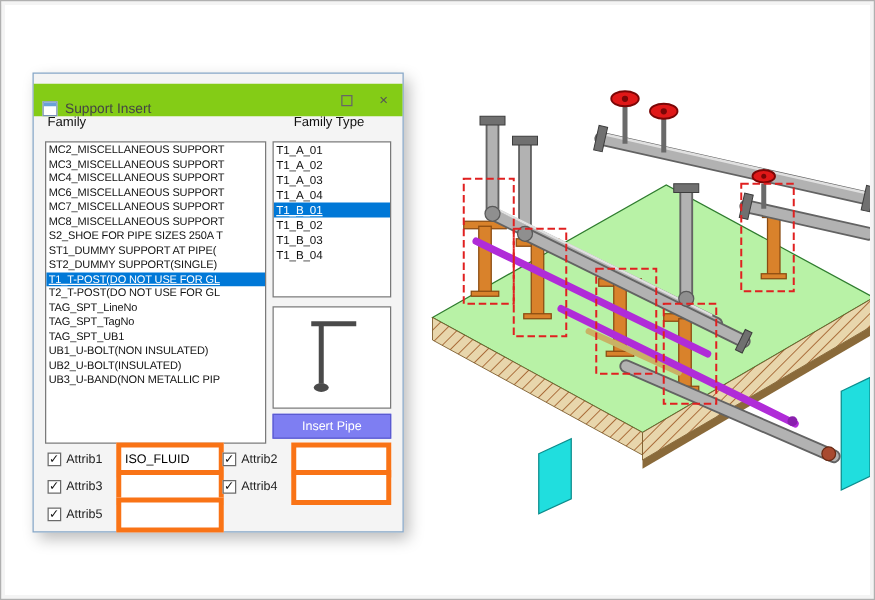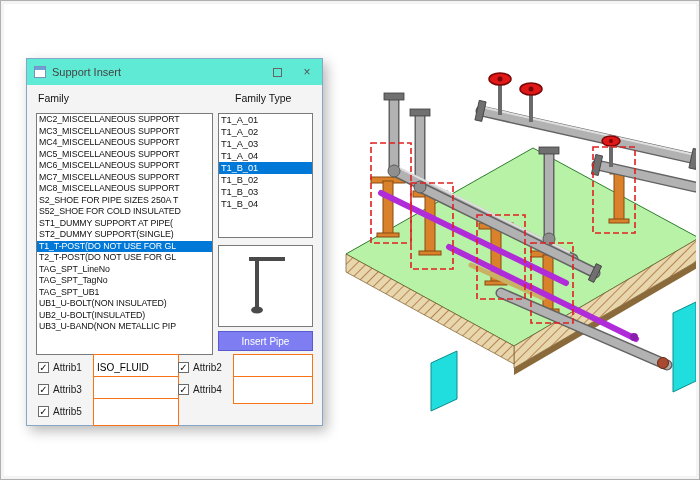--- a/index.html
+++ b/index.html
@@ -3,48 +3,48 @@
 <meta charset="utf-8">
 <style>
   *{margin:0;padding:0;box-sizing:border-box;}
   body{background:#e8e8e8;font-family:"Liberation Sans",sans-serif;}
   .frame{position:relative;width:700px;height:480px;margin:0 auto;background:#ffffff;
          border:1px solid #b0b0b0;box-shadow:inset 0 0 0 3px #f4f4f4;overflow:hidden;}
 
   
   .dialog{position:absolute;left:25px;top:57px;width:297px;height:368px;background:#f4f4f4;
           border:1px solid #86a7c8;box-shadow:4px 5px 12px rgba(0,0,0,.28);}
-  .titlebar{position:absolute;left:0;top:0;width:100%;height:26px;background:#5eead4;
-            display:flex;align-items:center;padding-left:7px;}
+  .titlebar{position:absolute;left:0;top:8px;width:100%;height:26px;background:#84cc16;
+            display:flex;align-items:flex-end;padding-left:7px;}
   .app-ico{width:12px;height:12px;border:1px solid #7a90b8;background:#fff;display:inline-block;}
   .app-ico::before{content:"";display:block;height:3px;background:#6aa1d8;}
   .titletext{font-size:11px;color:#444;margin-left:6px;flex:1;}
   .tb-btn{width:30px;height:26px;display:flex;align-items:center;justify-content:center;
           color:#555;font-size:12px;cursor:default;}
   .maxglyph{width:9px;height:9px;border:1px solid #666;display:inline-block;}
 
   .lbl{position:absolute;font-size:10.5px;color:#111;}
   .listbox{position:absolute;background:#fff;border:1px solid #7a7a7a;overflow:hidden;}
   .family-list{left:9px;top:54px;width:177px;height:242px;}
   .type-list{left:191px;top:54px;width:95px;height:125px;}
   .li{height:11.5px;line-height:11.5px;font-size:8.8px;letter-spacing:-0.1px;color:#111;
       white-space:nowrap;overflow:hidden;padding-left:2px;}
   .type-list .li{height:12px;line-height:12px;font-size:9.3px;}
-  .li.sel{background:var(--selection-blue,#0078d7);color:#fff;}
+  .li.sel{background:var(--selection-blue,#0078d7);color:#fff;text-decoration:underline;}
 
   .preview{position:absolute;left:191px;top:186px;width:95px;height:82px;background:#fff;
            border:1px solid #7a7a7a;display:flex;align-items:center;justify-content:center;}
   .select-pipe{position:absolute;left:191px;top:272px;width:95px;height:20px;
                background:var(--select-pipe-button,#7e7ef2);border:1px solid #5a5ad0;
                color:#fff;font-size:10px;font-family:"Liberation Sans",sans-serif;}
   .row{position:absolute;display:flex;align-items:center;gap:4px;height:17px;}
   .cbx{width:11px;height:11px;border:1px solid #6a6a6a;background:#fff;font-size:10px;
        line-height:10px;text-align:center;color:#111;flex:0 0 11px;}
   .alabel{font-size:10px;color:#222;width:36px;}
-  .ainput{height:28px;border:1px solid #f97316;font-size:10px;padding:0 3px;background:#fff;
+  .ainput{height:28px;border:4px solid #f97316;font-size:10px;padding:0 3px;background:#fff;
           font-family:"Liberation Sans",sans-serif;}
   .w86{width:86px;} .w80{width:80px;}
 
   
   .scene{position:absolute;left:330px;top:50px;width:365px;height:390px;}
   .selbox{fill:none;stroke:var(--highlight-dashed-red,#e02020);stroke-width:1.6;stroke-dasharray:6 3;}
   .pipe-d{stroke:#636363;stroke-width:11;stroke-linecap:round;fill:none;}
   .pipe-l{stroke:#b2b2b2;stroke-width:8;stroke-linecap:round;fill:none;}
   .pipe-hl{stroke:#e0e0e0;stroke-width:2;stroke-linecap:round;fill:none;}
   .purple{stroke:var(--purple-pipe,#b02cd8);stroke-width:6;stroke-linecap:round;fill:none;}
@@ -70,26 +70,24 @@
       <span class="tb-btn">×</span>
     </div>
 
     <div class="lbl" style="left:11px;top:33px;">Family</div>
     <div class="lbl" style="left:191px;top:33px;padding-left:17px;">Family Type</div>
 
     <div class="listbox family-list">
       <div class="li">MC2_MISCELLANEOUS SUPPORT</div>
       <div class="li">MC3_MISCELLANEOUS SUPPORT</div>
       <div class="li">MC4_MISCELLANEOUS SUPPORT</div>
-      <div class="li">MC5_MISCELLANEOUS SUPPORT</div>
       <div class="li">MC6_MISCELLANEOUS SUPPORT</div>
       <div class="li">MC7_MISCELLANEOUS SUPPORT</div>
       <div class="li">MC8_MISCELLANEOUS SUPPORT</div>
       <div class="li">S2_SHOE FOR PIPE SIZES 250A T</div>
-      <div class="li">S52_SHOE FOR COLD INSULATED</div>
       <div class="li">ST1_DUMMY SUPPORT AT PIPE(</div>
       <div class="li">ST2_DUMMY SUPPORT(SINGLE)</div>
       <div class="li sel">T1_T-POST(DO NOT USE FOR GL</div>
       <div class="li">T2_T-POST(DO NOT USE FOR GL</div>
       <div class="li">TAG_SPT_LineNo</div>
       <div class="li">TAG_SPT_TagNo</div>
       <div class="li">TAG_SPT_UB1</div>
       <div class="li">UB1_U-BOLT(NON INSULATED)</div>
       <div class="li">UB2_U-BOLT(INSULATED)</div>
       <div class="li">UB3_U-BAND(NON METALLIC PIP</div>

